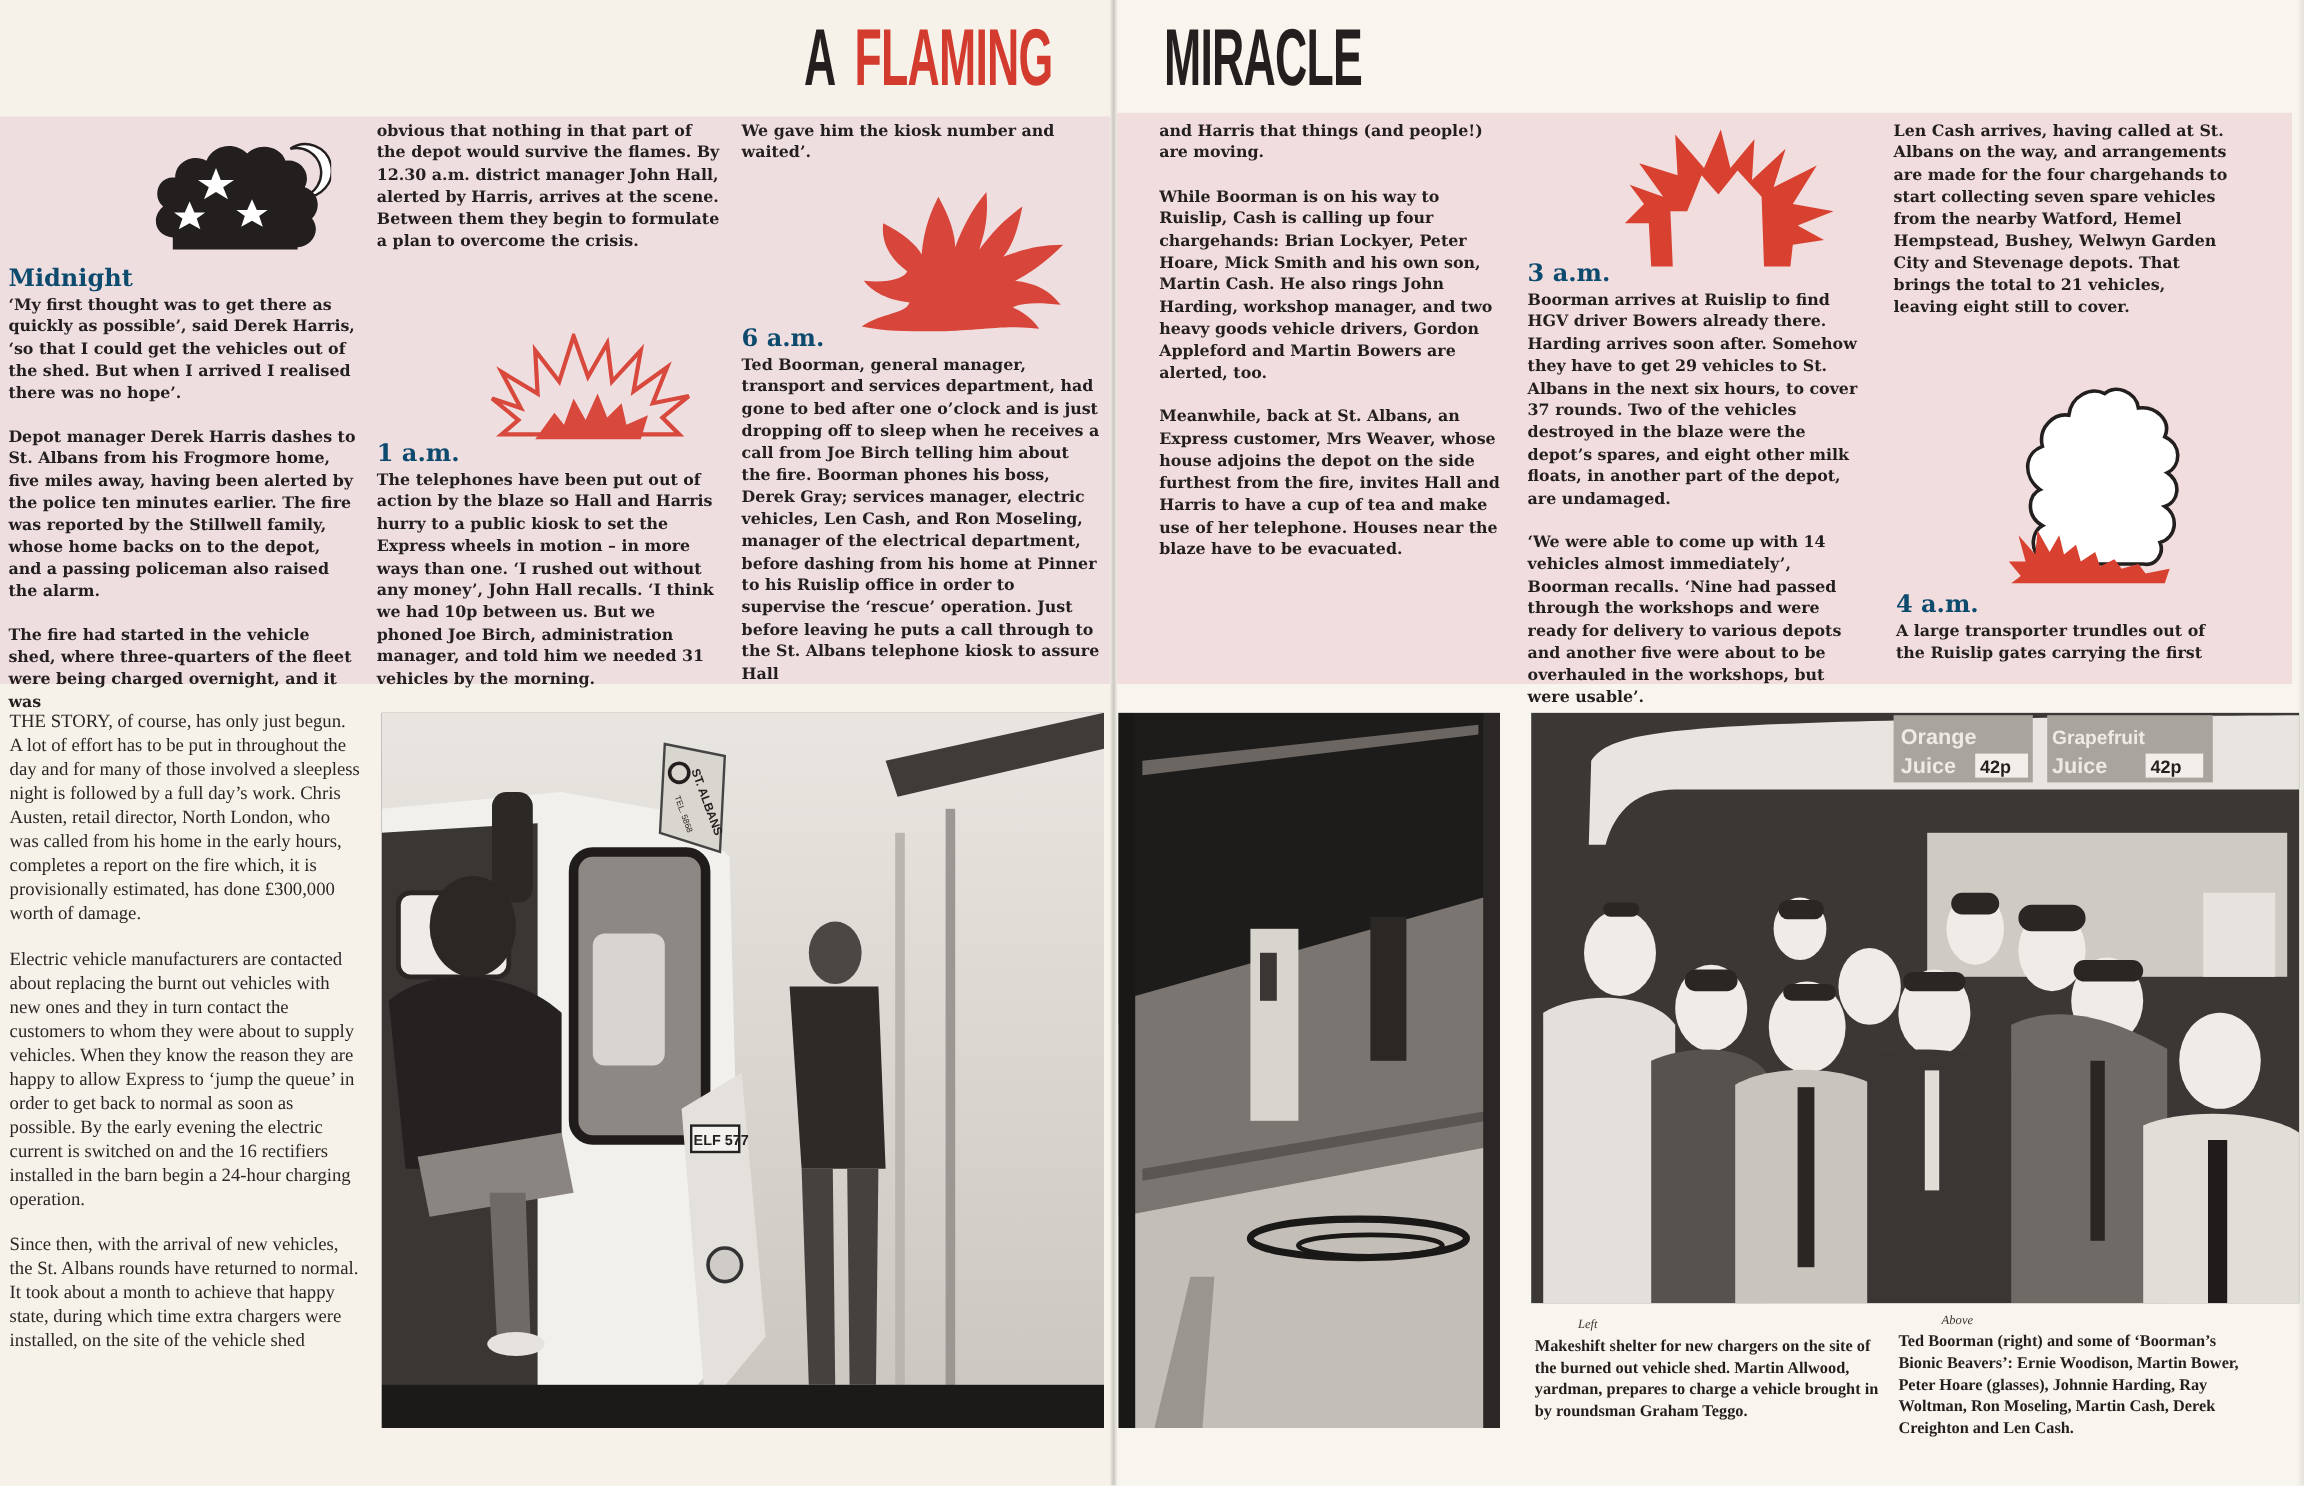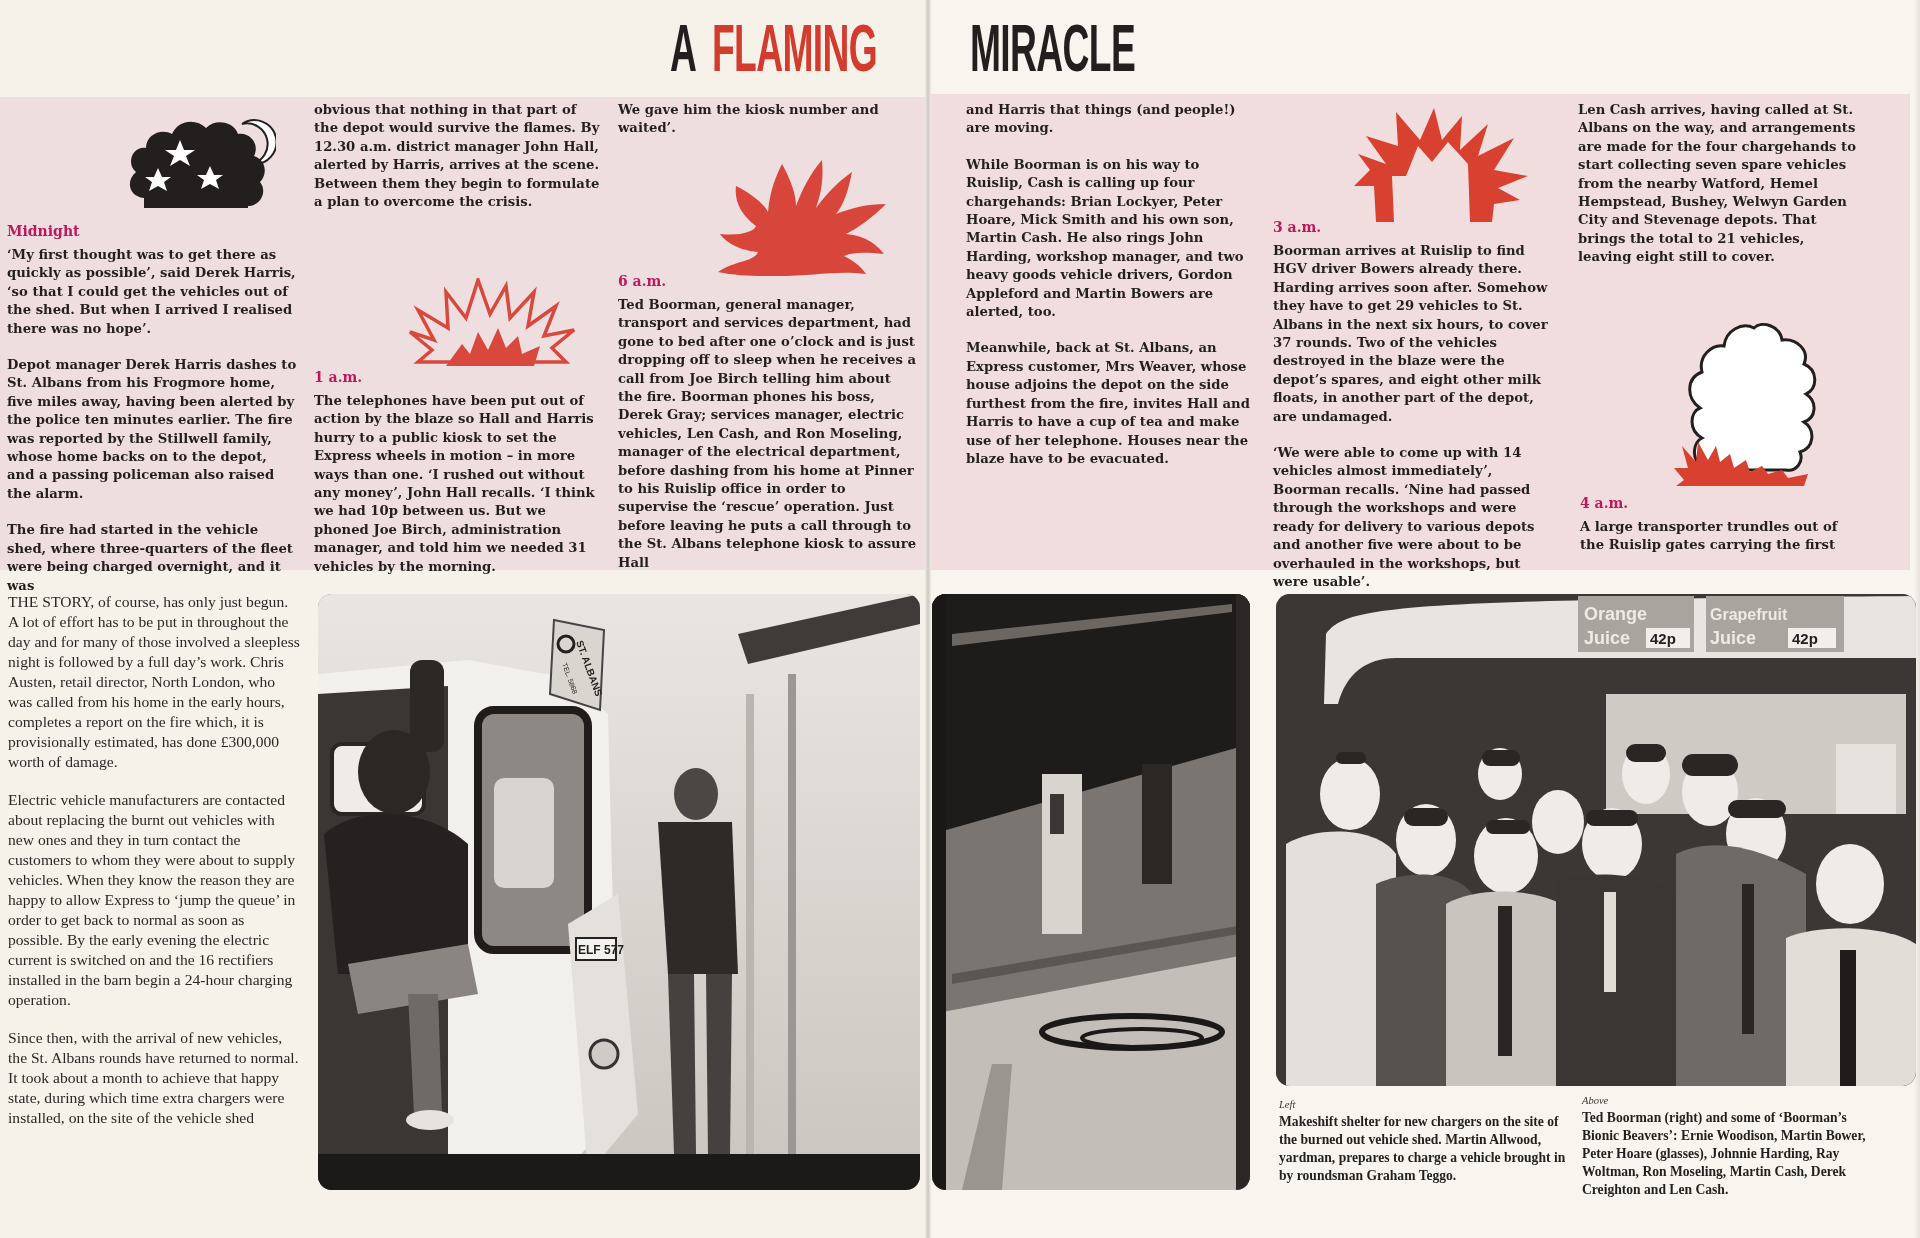--- a/index.html
+++ b/index.html
@@ -38,22 +38,22 @@
   .col {
     position: absolute;
     font-family: "DejaVu Serif", "Liberation Serif", serif;
     font-weight: 700; font-size: 13.2px; line-height: 18.4px;
     color: #231f1e;
   }
   .col p { margin-bottom: 18px; }
   .col p:last-child { margin-bottom: 0; }
   .time {
     font-family: "DejaVu Serif", "Liberation Serif", serif;
-    font-weight: 700; font-size: 14px; line-height: 22px;
-    margin-bottom: 4px; color: #be185d;
+    font-weight: 700; font-size: 20px; line-height: 22px;
+    margin-bottom: 4px; color: #0c4a6e;
   }
 
   .icon { position: absolute; }
 
   
   .story {
     position: absolute; left: 8px; top: 592px; width: 292px;
     font-family: "Liberation Serif", serif;
     font-size: 15.6px; line-height: 20px; color: #2b2726;
   }
@@ -61,34 +61,33 @@
   .continued {
     position: absolute; left: 11px; top: 1211px;
     font-family: "Liberation Serif", serif; font-style: italic;
     font-size: 11.5px; color: #2b2726; margin-top: 40px;
   }
 
   
   .photo {
     position: absolute; overflow: hidden;
     background: #737373;
-    border-radius: 14px;
   }
   .photo-left-a { left: 318px; top: 594px; width: 602px; height: 596px; }
   .photo-left-b { left: 932px; top: 594px; width: 318px; height: 596px; }
   .photo-right  { left: 1276px; top: 594px; width: 640px; height: 492px; }
 
   .caption {
     position: absolute;
     font-family: "Liberation Serif", serif; font-weight: 700;
     font-size: 13.6px; line-height: 18px; color: #231f1e;
   }
   .caption .label {
     display: block; font-style: italic; font-weight: 400;
-    font-size: 10.5px; line-height: 14px; margin-bottom: 1px; color: #3a3533;
+    font-size: 10.5px; line-height: 14px; margin-bottom: 1px; color: #3a3533; margin-left: 36px;
   }
 </style>
 </head>
 <body>
 
 <div class="page-left"></div>
 <div class="page-right"></div>
 
 <div class="band-left"></div>
 <div class="band-right"></div>

